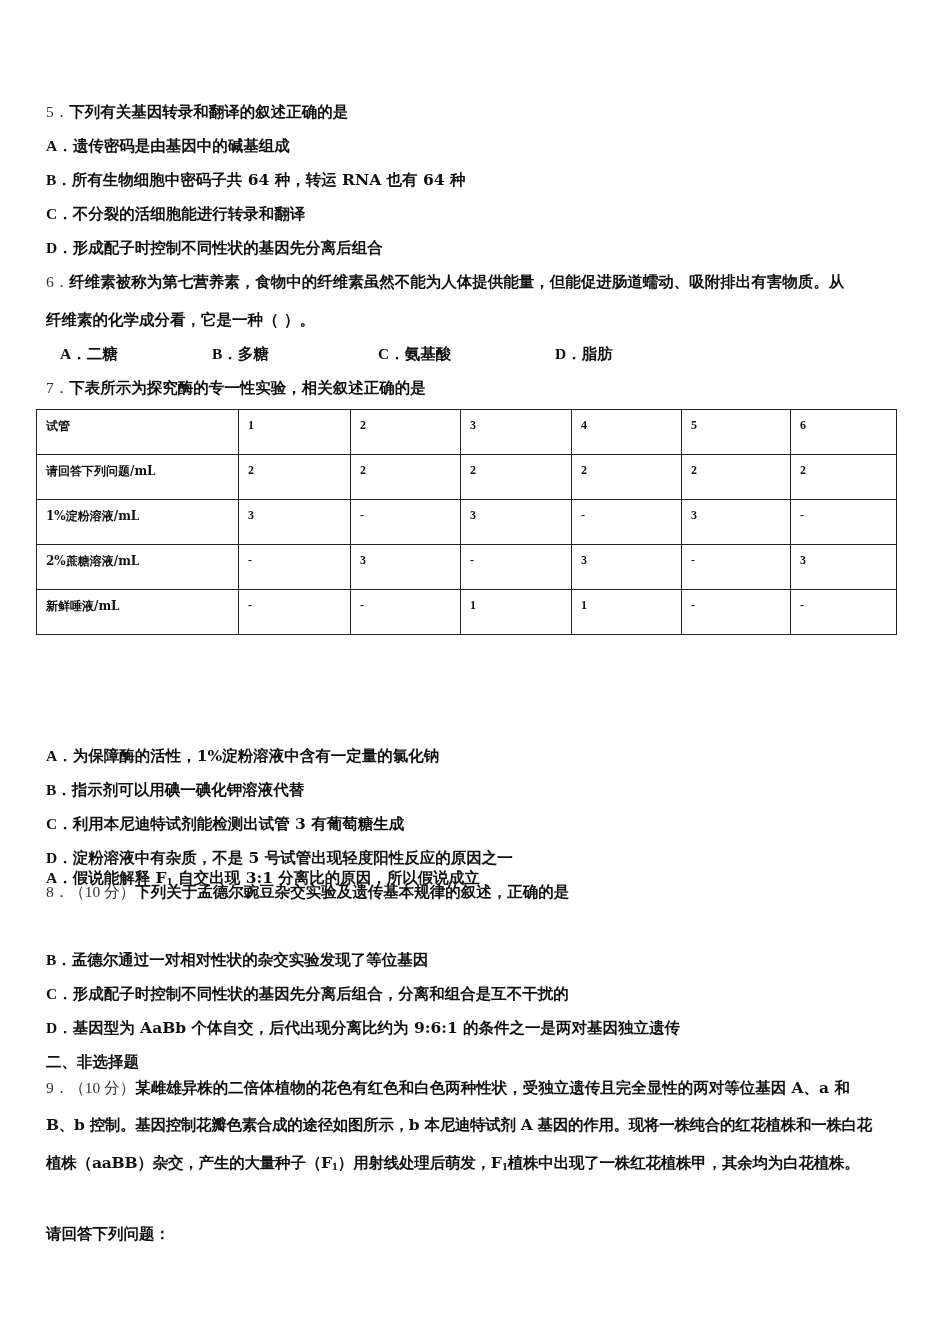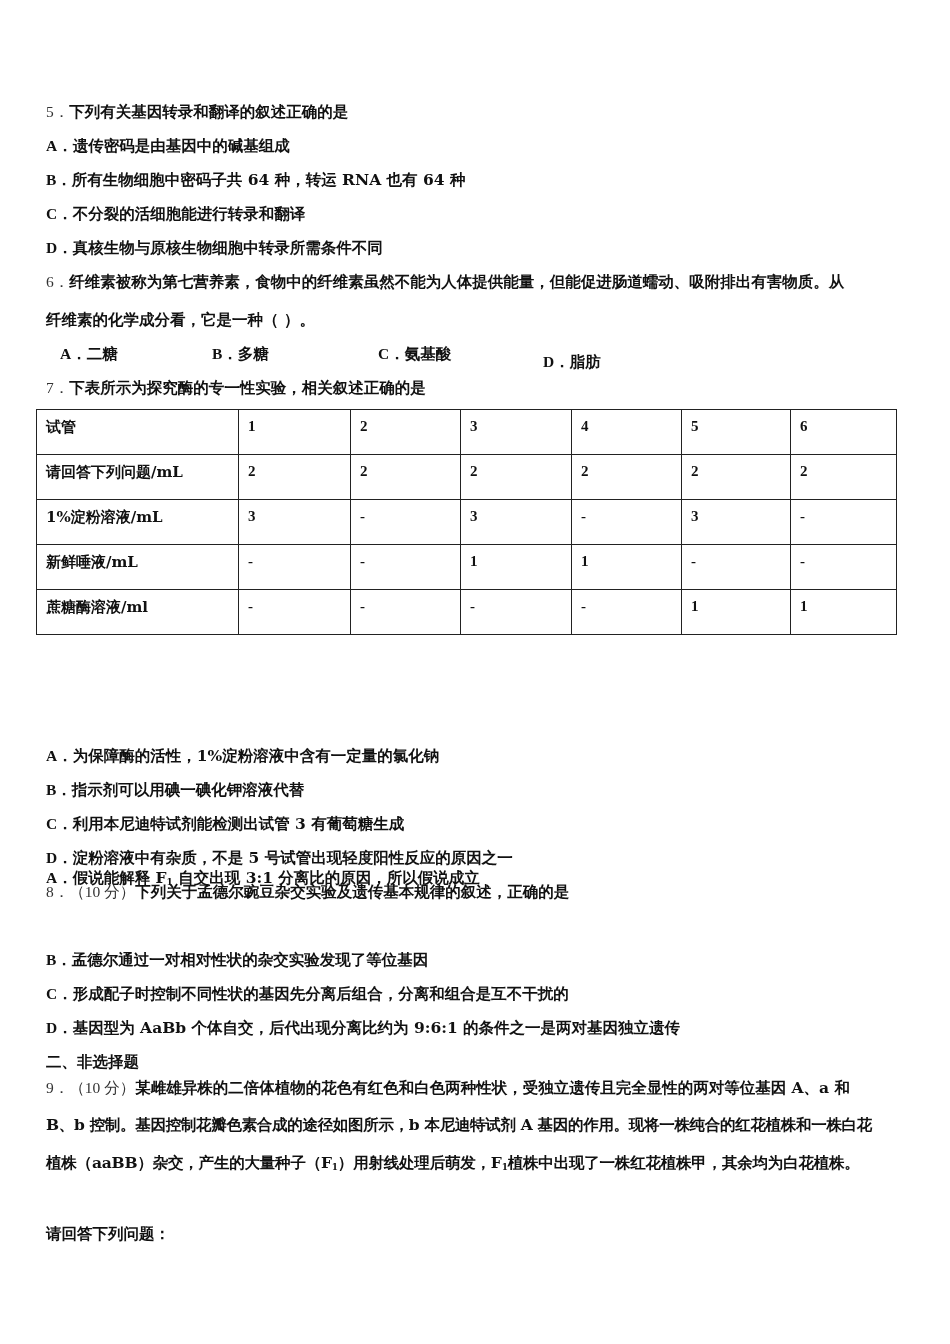--- a/index.html
+++ b/index.html
@@ -10,21 +10,21 @@
     font-size: 15.5px;
   }
   .line { position: absolute; left: 46px; white-space: nowrap; line-height: 20px; }
   .b { font-weight: bold; }
   .num { font-family: "Liberation Serif", serif; font-weight: normal; color: #333; }
   .lbl { font-family: "Liberation Serif", serif; font-weight: bold; }
   .opt-row span.opt { position: absolute; white-space: nowrap; }
   table.exp {
     position: absolute; left: 36px; top: 409px;
     border-collapse: collapse; width: 861px;
-    font-size: 15px;
+    font-size: 12px;
   }
   table.exp td {
     border: 1.5px solid #222;
     height: 45px; vertical-align: top; padding: 8px 8px 0 9px;
     box-sizing: border-box;
   }
   table.exp td.h { width: 202px; }
   table.exp td.v { font-family: "Liberation Serif", serif; font-weight: bold; }
   sub { font-size: 9px; vertical-align: -2px; }
 </style>
@@ -37,34 +37,34 @@
 <div class="line" style="top:136px;">
   <span class="lbl">A．</span><span class="b">遗传密码是由基因中的碱基组成</span>
 </div>
 <div class="line" style="top:170px;">
   <span class="lbl">B．</span><span class="b">所有生物细胞中密码子共 64 种，转运 RNA 也有 64 种</span>
 </div>
 <div class="line" style="top:204px;">
   <span class="lbl">C．</span><span class="b">不分裂的活细胞能进行转录和翻译</span>
 </div>
 <div class="line" style="top:238px;">
-  <span class="lbl">D．</span><span class="b">真核生物与原核生物细胞中转录所需条件不同</span>
+  <span class="lbl">D．</span><span class="b">形成配子时控制不同性状的基因先分离后组合</span>
 </div>
 
 <div class="line" style="top:272px;">
   <span class="num">6．</span><span class="b">纤维素被称为第七营养素，食物中的纤维素虽然不能为人体提供能量，但能促进肠道蠕动、吸附排出有害物质。从</span>
 </div>
 <div class="line" style="top:310px;">
   <span class="b">纤维素的化学成分看，它是一种（ ）。</span>
 </div>
 <div class="opt-row">
   <span class="opt line" style="top:344px; left:60px;"><span class="lbl">A．</span><span class="b">二糖</span></span>
   <span class="opt line" style="top:344px; left:212px;"><span class="lbl">B．</span><span class="b">多糖</span></span>
   <span class="opt line" style="top:344px; left:378px;"><span class="lbl">C．</span><span class="b">氨基酸</span></span>
-  <span class="opt line" style="top:344px; left:543px;margin-top:8px;"><span class="lbl">D．</span><span class="b">脂肪</span></span>
+  <span class="opt line" style="top:344px; left:555px;"><span class="lbl">D．</span><span class="b">脂肪</span></span>
 </div>
 
 <div class="line" style="top:378px;">
   <span class="num">7．</span><span class="b">下表所示为探究酶的专一性实验，相关叙述正确的是</span>
 </div>
 
 <table class="exp">
   <tbody>
     <tr>
       <td class="h b">试管</td>
@@ -87,36 +87,36 @@
     <tr>
       <td class="h b">1%淀粉溶液/mL</td>
       <td class="v">3</td>
       <td class="v">-</td>
       <td class="v">3</td>
       <td class="v">-</td>
       <td class="v">3</td>
       <td class="v">-</td>
     </tr>
     <tr>
+      <td class="h b">2%蔗糖溶液/mL</td>
+      <td class="v">-</td>
+      <td class="v">3</td>
+      <td class="v">-</td>
+      <td class="v">3</td>
+      <td class="v">-</td>
+      <td class="v">3</td>
+    </tr>
+    <tr>
       <td class="h b">新鲜唾液/mL</td>
       <td class="v">-</td>
       <td class="v">-</td>
       <td class="v">1</td>
       <td class="v">1</td>
       <td class="v">-</td>
       <td class="v">-</td>
-    </tr>
-    <tr>
-      <td class="h b">蔗糖酶溶液/ml</td>
-      <td class="v">-</td>
-      <td class="v">-</td>
-      <td class="v">-</td>
-      <td class="v">-</td>
-      <td class="v">1</td>
-      <td class="v">1</td>
     </tr>
   </tbody>
 </table>
 
 <div class="line" style="top:746px;">
   <span class="lbl">A．</span><span class="b">为保障酶的活性，1%淀粉溶液中含有一定量的氯化钠</span>
 </div>
 <div class="line" style="top:780px;">
   <span class="lbl">B．</span><span class="b">指示剂可以用碘一碘化钾溶液代替</span>
 </div>

